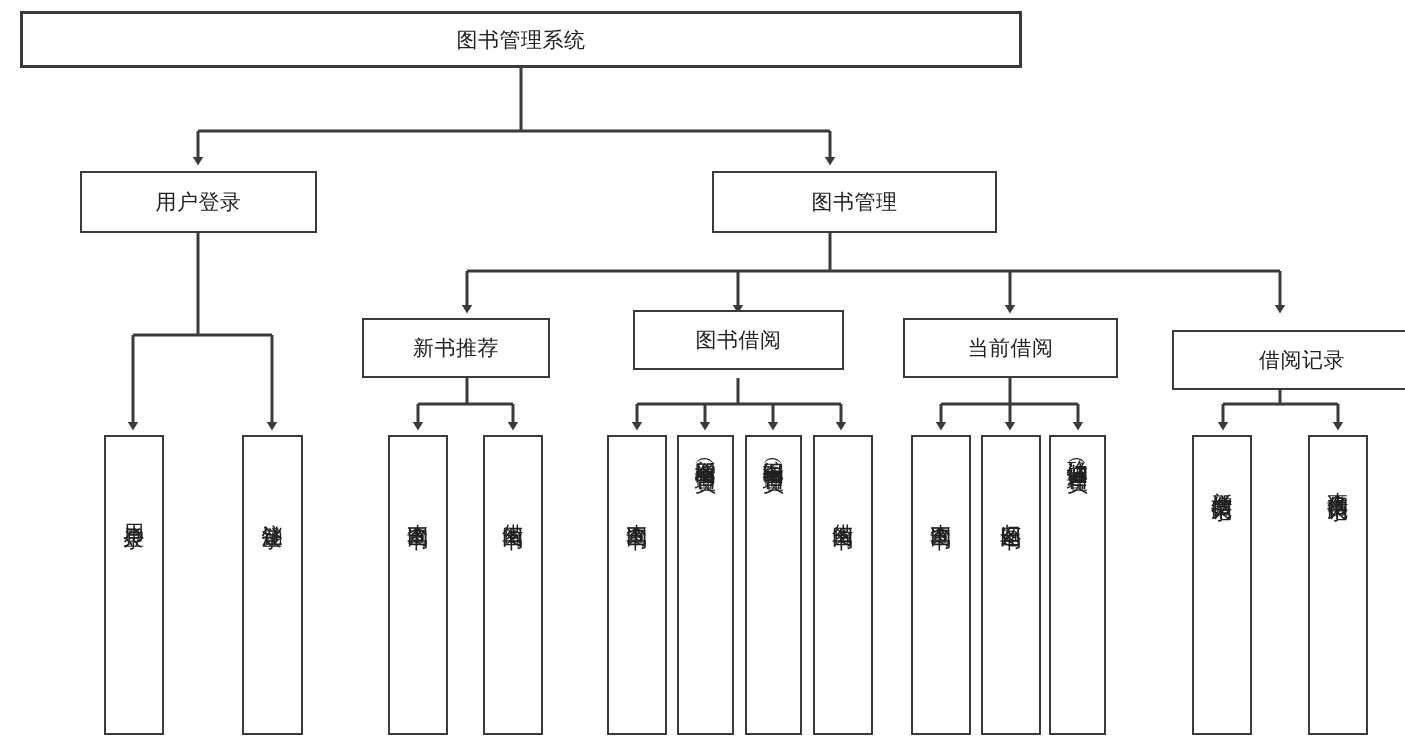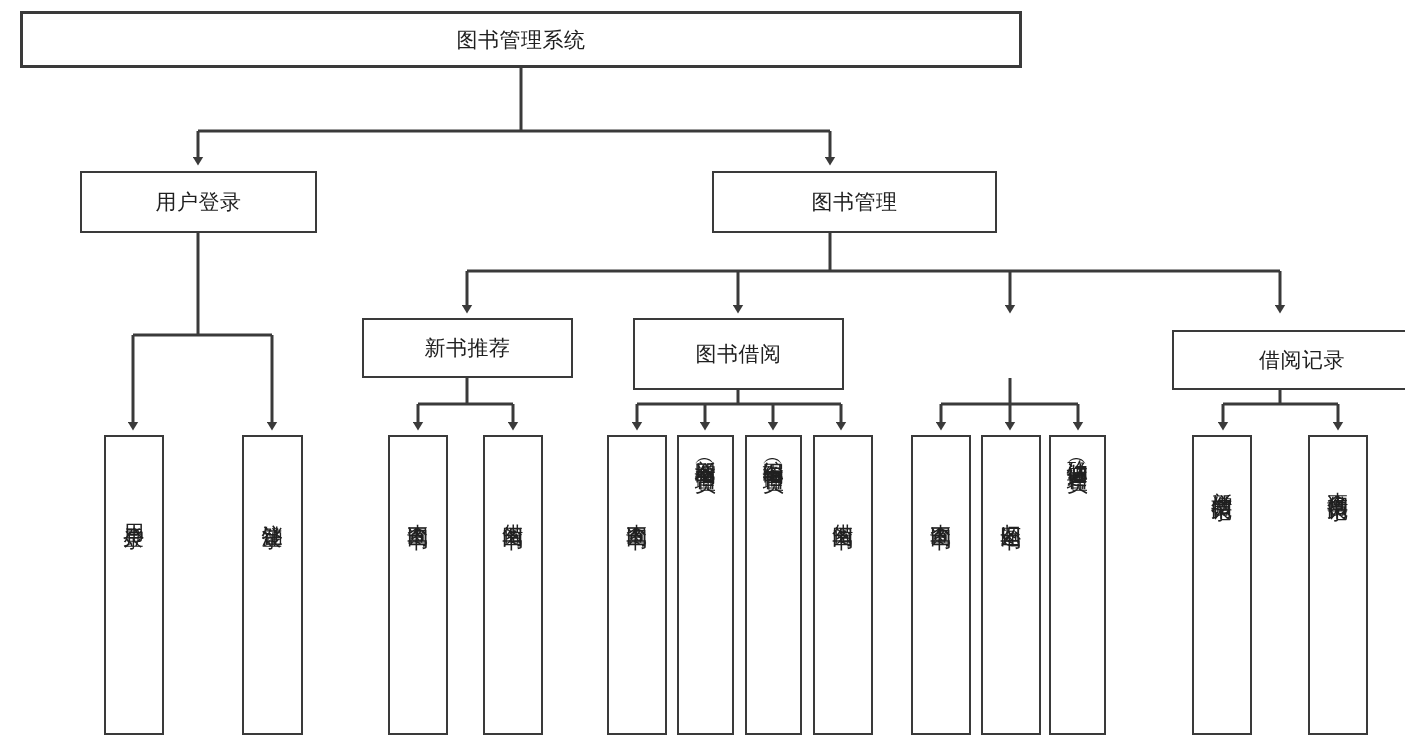--- a/index.html
+++ b/index.html
@@ -129,25 +129,28 @@
     <span class="node-label">图书管理系统</span>
   </div>
 
   <div class="node" style="left:80px; top:171px; width:237px; height:62px;">
     <span class="node-label">用户登录</span>
   </div>
   <div class="node" style="left:712px; top:171px; width:285px; height:62px;">
     <span class="node-label">图书管理</span>
   </div>
 
-  <div class="node" style="left:362px; top:318px; width:211px; height:60px;">
+  <div class="node" style="left:362px; top:318px; width:188px; height:60px;">
     <span class="node-label">新书推荐</span>
   </div>
-  <div class="node" style="left:633px; top:318px; width:211px; height:72px;">
+  <div class="node" style="left:633px; top:310px; width:211px; height:60px;">
     <span class="node-label">图书借阅</span>
+  </div>
+  <div class="node" style="left:903px; top:318px; width:215px; height:60px;">
+    <span class="node-label">当前借阅</span>
   </div>
   <div class="node" style="left:1172px; top:330px; width:260px; height:60px;">
     <span class="node-label">借阅记录</span>
   </div>
 
   <div class="node leaf" style="left:104px; top:435px; width:60px; height:300px; padding-top:70px;">
     <span class="node-label">用户登录</span>
   </div>
   <div class="node leaf" style="left:242px; top:435px; width:61px; height:300px; padding-top:70px;">
     <span class="node-label">注销登录</span>

